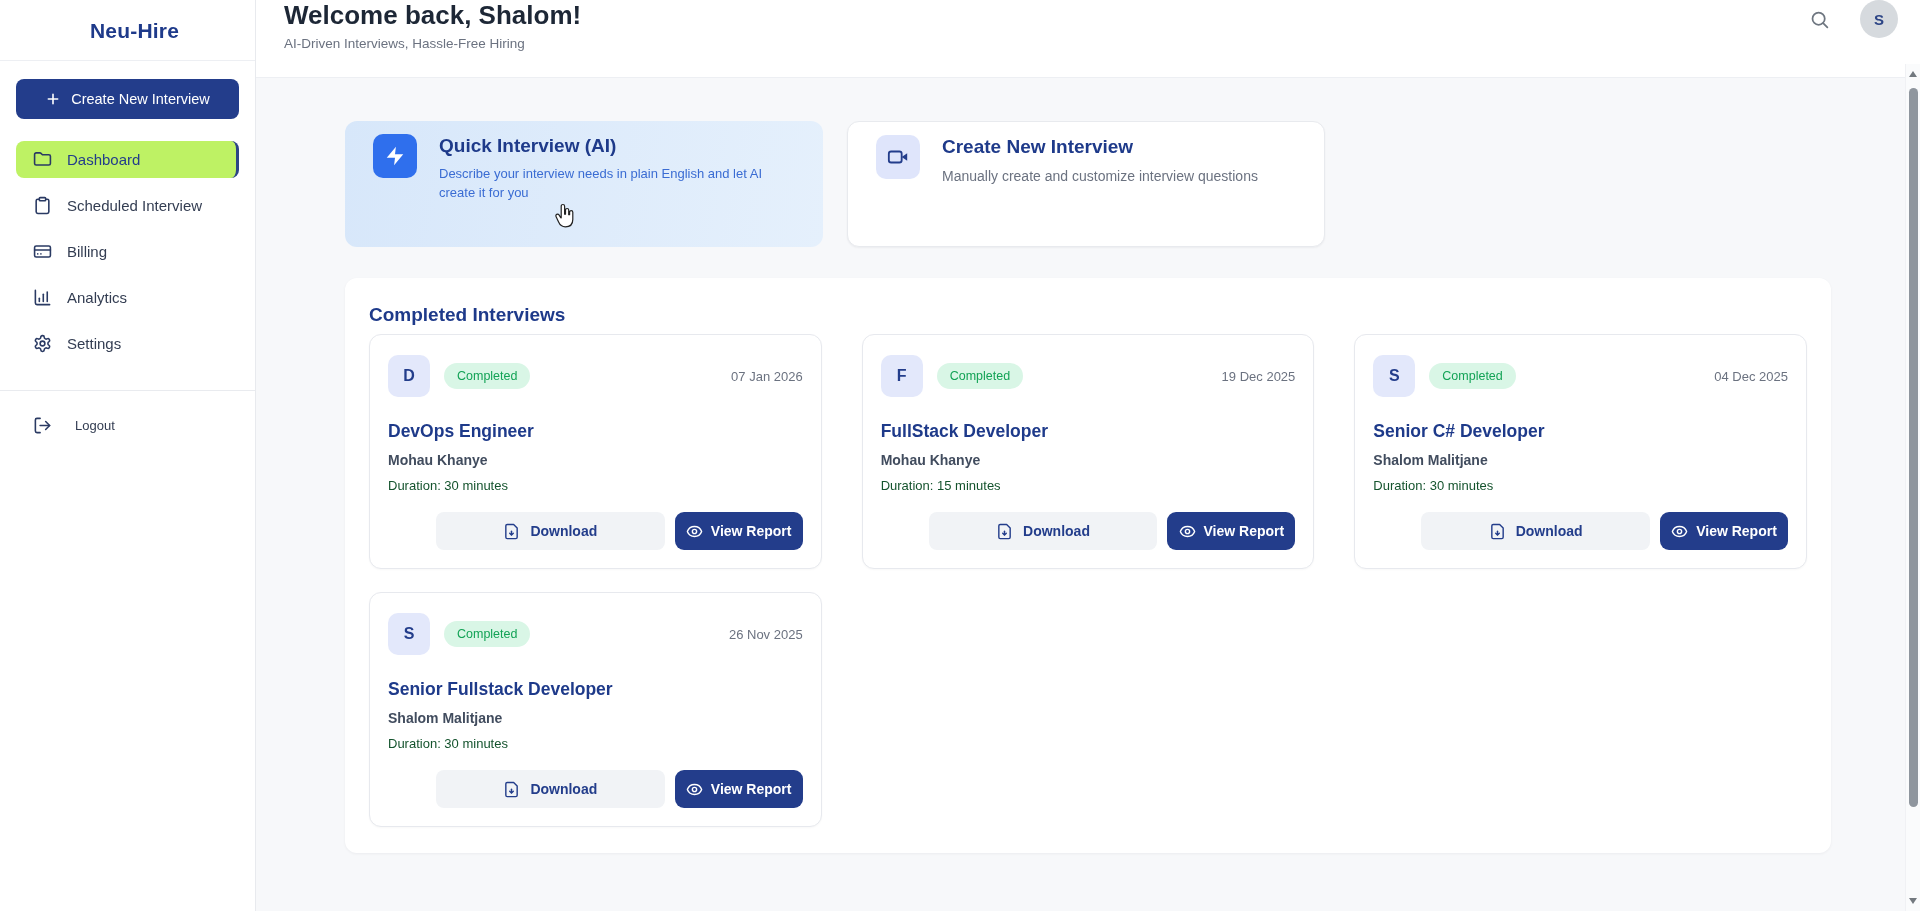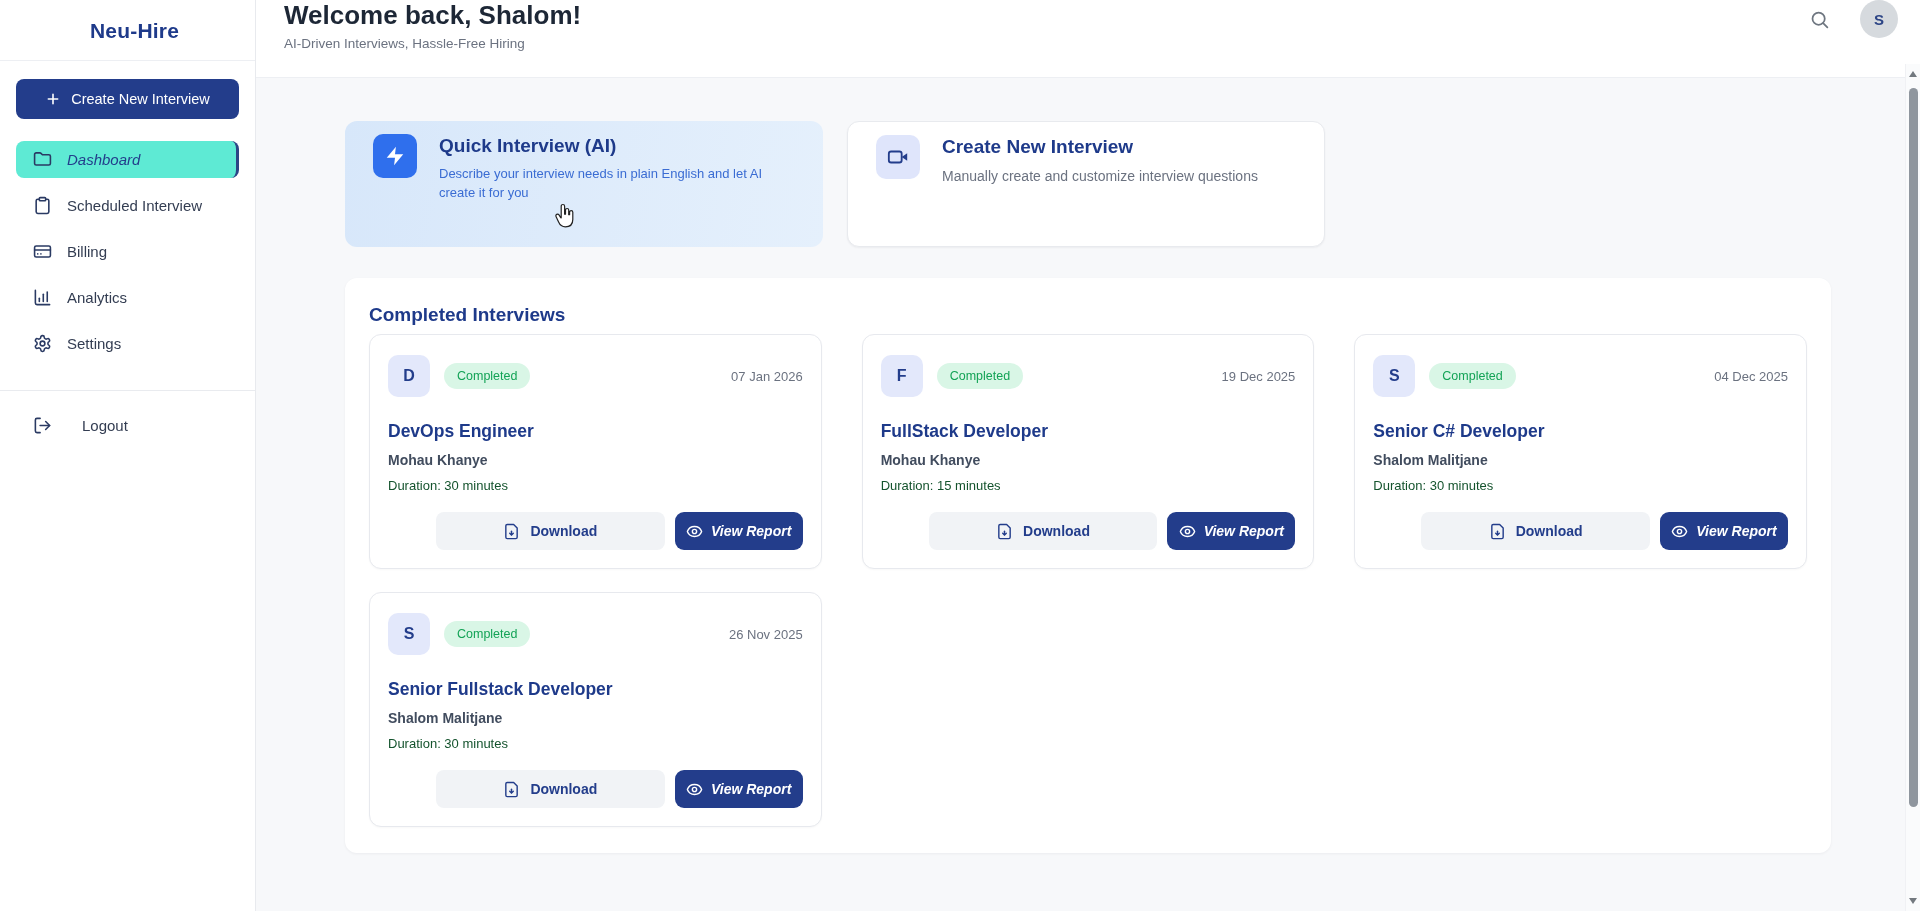--- a/index.html
+++ b/index.html
@@ -27,27 +27,27 @@
     display:flex; align-items:center; justify-content:center; gap:10px; cursor:pointer;
   }
   .nav { margin-top:22px; display:flex; flex-direction:column; gap:9px; }
   .nav-item {
     display:flex; align-items:center; gap:15px;
     padding:9px 14px 9px 17px; border-radius:8px;
     color:#333d52; font-size:15px; cursor:pointer;
   }
   .nav-item svg { color:#2a3a63; flex-shrink:0; }
   .nav-item.active {
-    background:#5eead4; color:#233d8b; border-right:3px solid #2c4485;font-style:italic;
+    background:#bef264; color:#233d8b; border-right:3px solid #2c4485;
   }
   .sidebar-divider { border-top:1px solid #e9ebef; margin-top:28px; }
   .sidebar-foot { padding:16px 16px 0; }
   .logout-item {
-    display:flex; align-items:center; gap:30px; padding:9px 14px 9px 17px;
-    border-radius:8px; color:#333d52; font-size:15px; cursor:pointer;
+    display:flex; align-items:center; gap:23px; padding:9px 14px 9px 17px;
+    border-radius:8px; color:#333d52; font-size:13px; cursor:pointer;
   }
   .logout-item svg { color:#2a3a63; }
 
   
   .topbar {
     position:absolute; left:256px; right:0; top:0; height:78px;
     background:#fff; border-bottom:1px solid #edeff3;
     display:flex; align-items:flex-start; padding:0 22px 0 28px; z-index:4;
   }
   .welcome-title { font-size:26px; font-weight:700; color:#1d2736; margin:0 0 5px; }
@@ -110,21 +110,21 @@
   .int-duration { margin-top:10px; font-size:13px; color:#14532d; }
   .int-actions { margin-top:19px; display:flex; gap:10px;padding-left:48px; }
   .btn-download {
     flex:1; height:38px; background:#f1f3f6; border:none; border-radius:8px;
     color:#233d8b; font-weight:700; font-size:14px; font-family:inherit;
     display:flex; align-items:center; justify-content:center; gap:10px; cursor:pointer;
   }
   .btn-view {
     width:128px; height:38px; background:#233d8b; border:none; border-radius:9px;
     color:#fff; font-weight:700; font-size:14px; font-family:inherit;
-    display:flex; align-items:center; justify-content:center; gap:8px; cursor:pointer;font-style:italic;
+    display:flex; align-items:center; justify-content:center; gap:8px; cursor:pointer;
   }
 
   
   .scrollbar {
     position:absolute; right:0; top:64px; bottom:0; width:15px;
     background:#fafbfc; border-left:1px solid #f0f1f4; z-index:8;
   }
   .sb-thumb {
     position:absolute; left:3px; width:9px; top:24px; height:719px;
     background:#8f969e; border-radius:5px;

